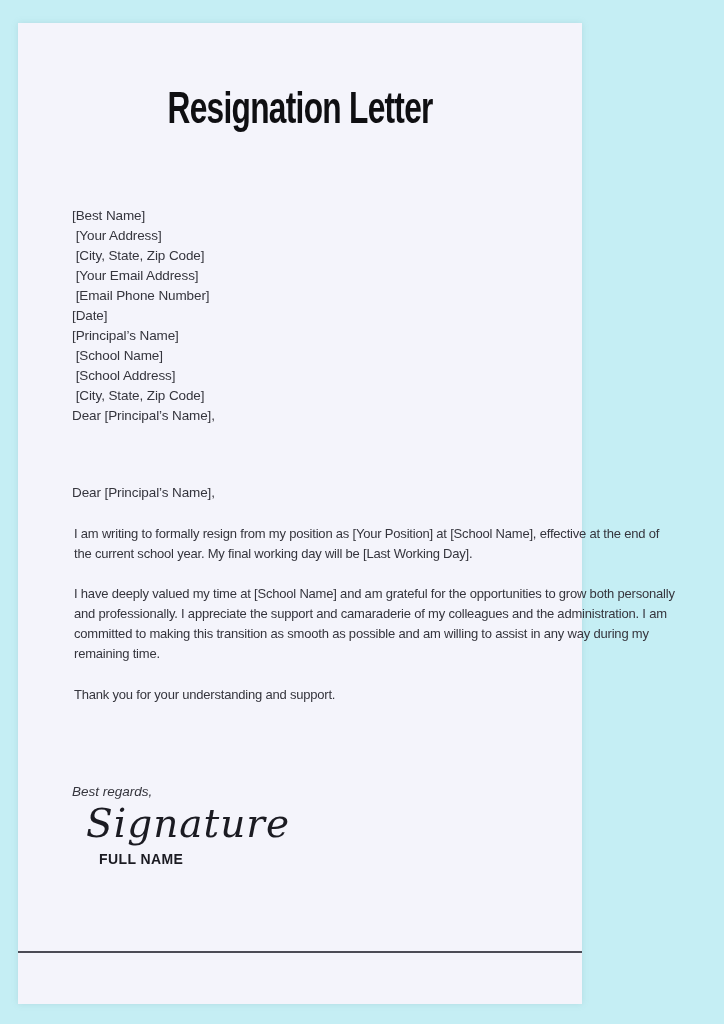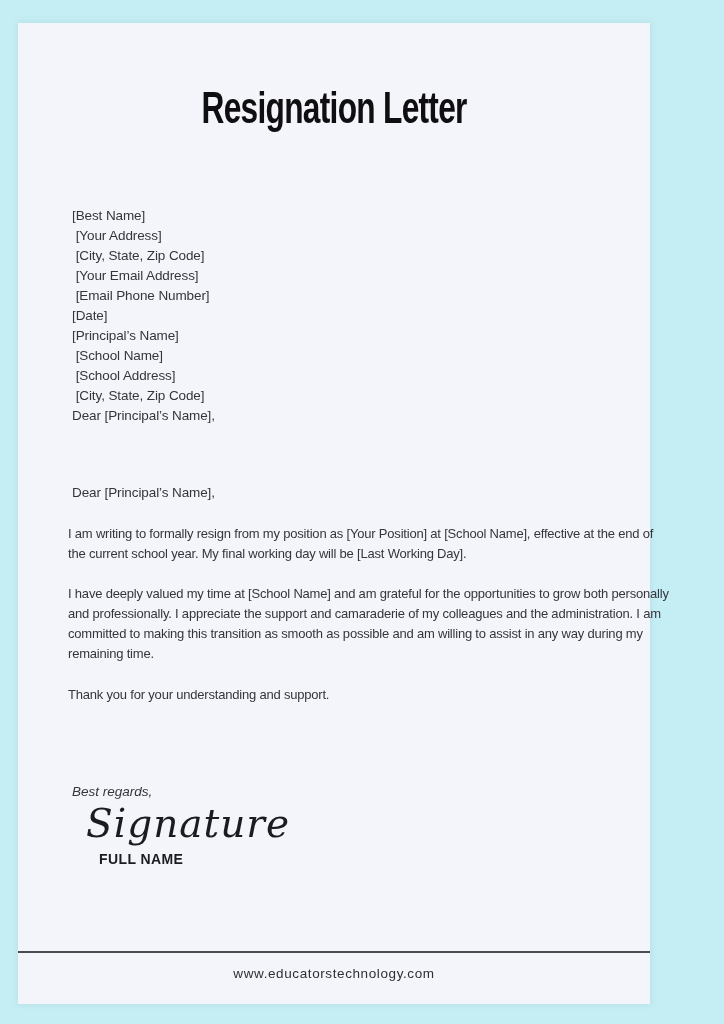--- a/index.html
+++ b/index.html
@@ -7,21 +7,21 @@
   body {
     font-family: "Liberation Sans", sans-serif;
     background: #c5eef4;
     position: relative;
     overflow: hidden;
   }
   .page {
     position: absolute;
     left: 18px;
     top: 23px;
-    width: 632px;
+    width: 564px;
     height: 981px;
     background: #f4f4fb;
     box-shadow: 0 0 6px rgba(120,170,180,0.25);
   }
   .title {
     position: absolute;
     top: 62px;
     left: 0;
     width: 100%;
     text-align: center;
@@ -51,21 +51,21 @@
     position: absolute;
     top: 460px;
     left: 54px;
     font-size: 13.5px;
     line-height: 20px;
     color: #35353d;
     letter-spacing: -0.1px;
   }
   .para {
     position: absolute;
-    left: 50px;
+    left: 56px;
     width: 602px;
     font-size: 13px;
     line-height: 20px;
     color: #35353d;
     letter-spacing: -0.2px;
   }
   .para1 { top: 501px; }
   .para2 { top: 561px; }
   .thanks { top: 662px; }
   .closing {
@@ -151,15 +151,14 @@
   <p class="para thanks">Thank you for your understanding and support.</p>
 
   <p class="closing">Best regards,</p>
 
   <div class="signature">Signature</div>
 
   <div class="fullname">FULL NAME</div>
 
   <div class="footer-divider"></div>
 
-  <div class="footer-text">www.educatorstechnology.com</div>
 
 </div>
 
 </body></html>

